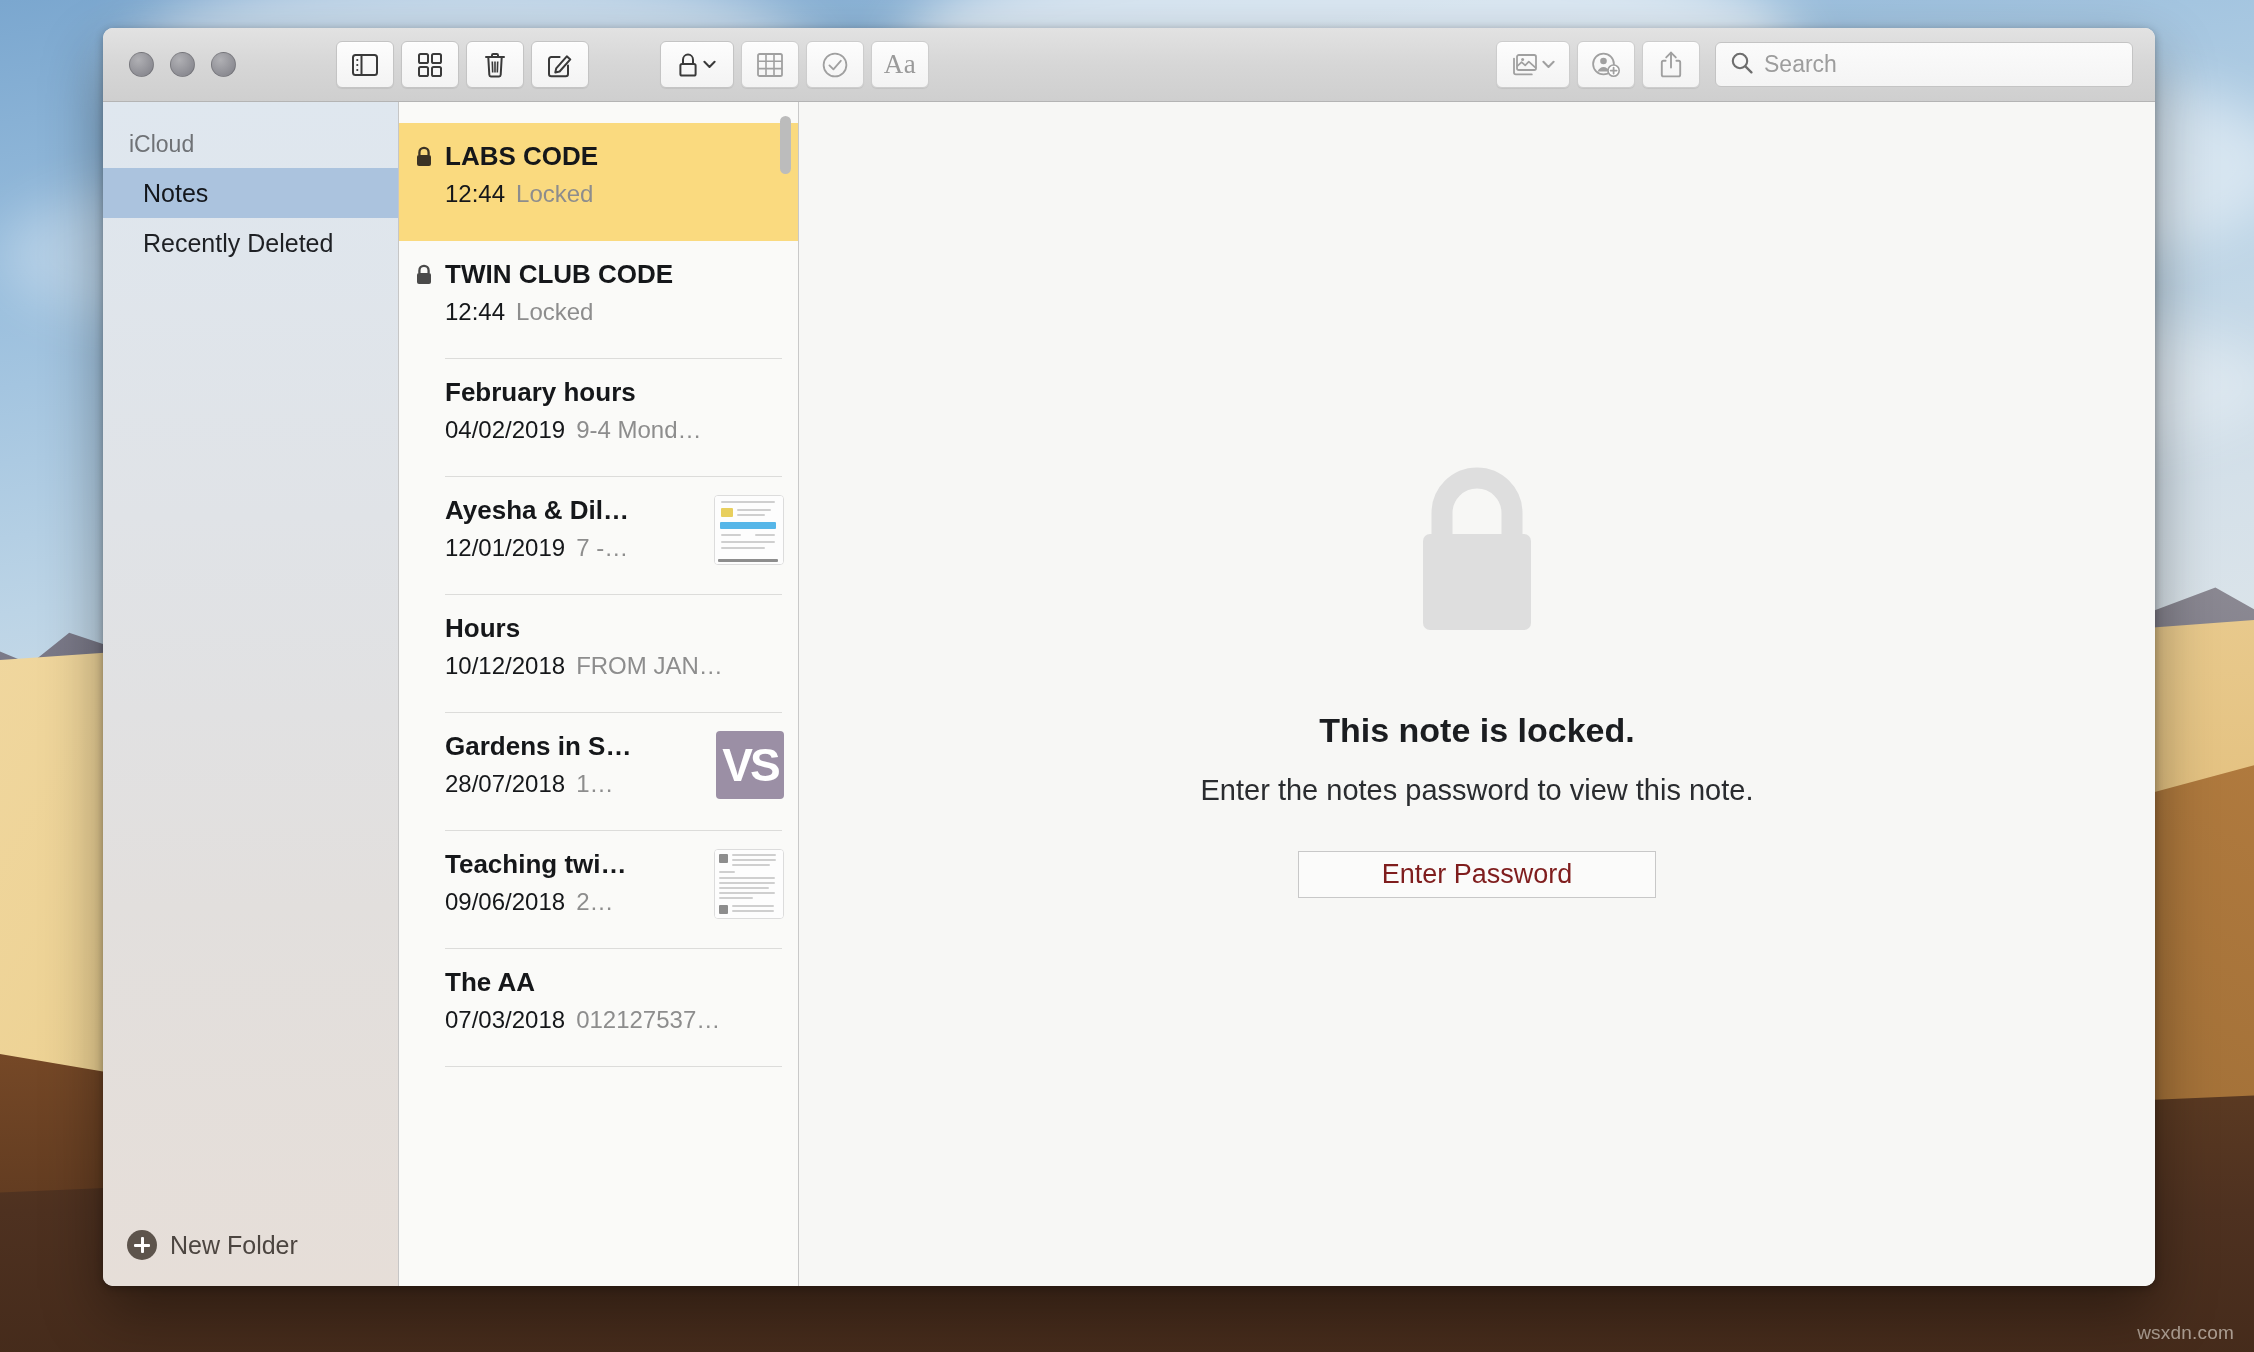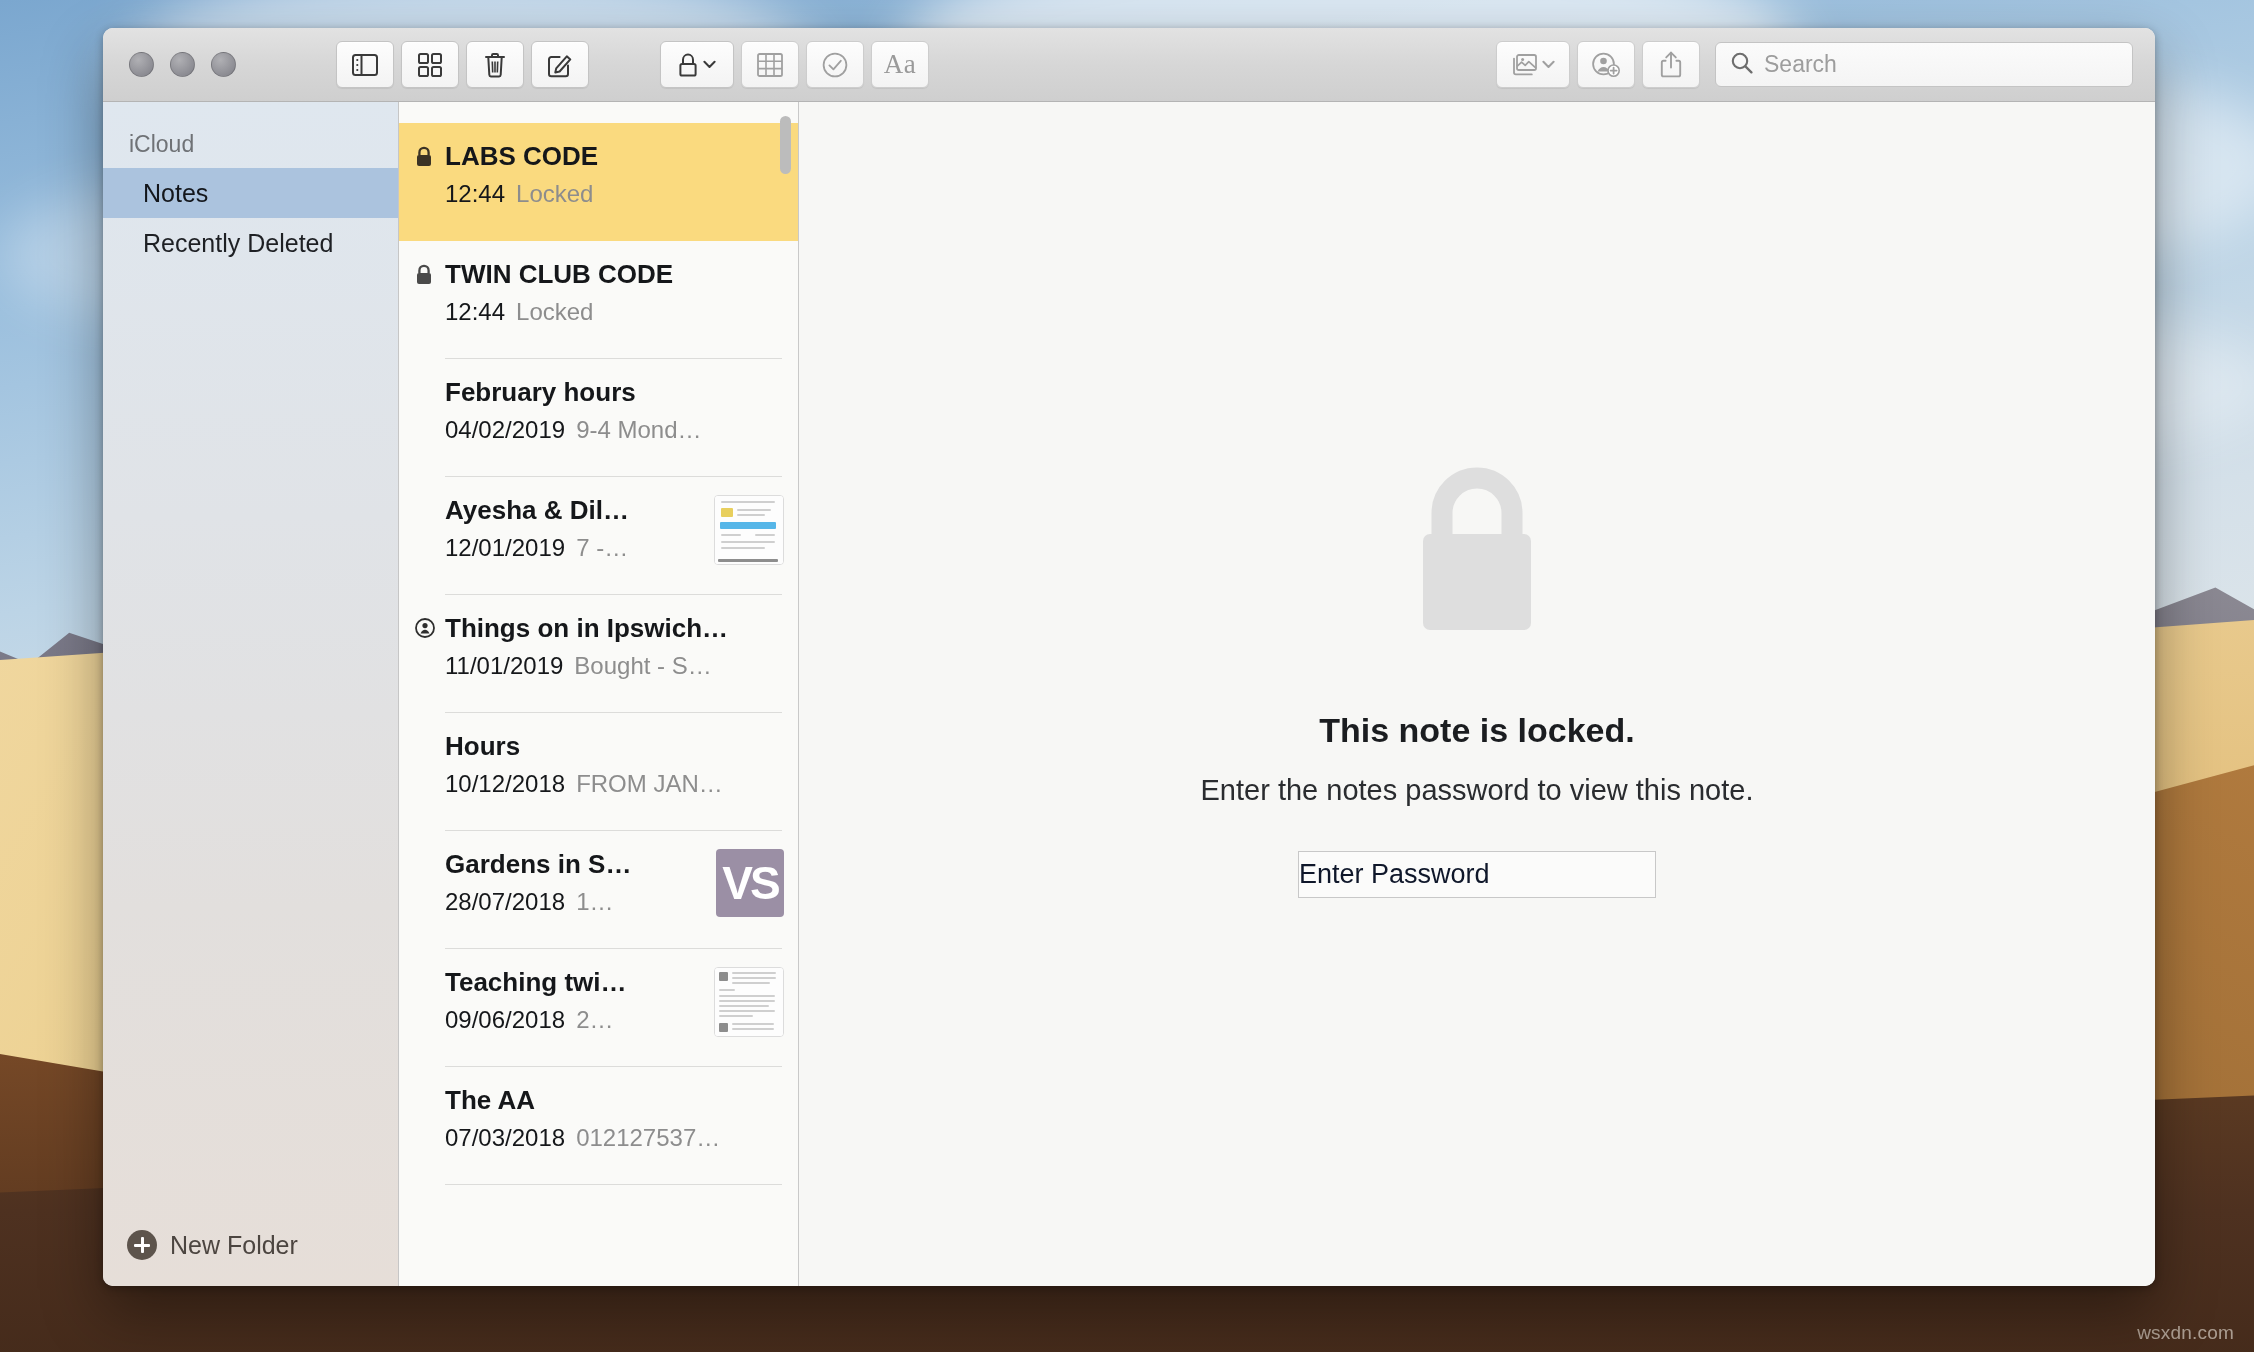--- a/index.html
+++ b/index.html
@@ -273,22 +273,22 @@
     margin-bottom: 24px;
   }
   .locked-sub {
     font-size: 29px; color: #2a2c2f;
     margin-bottom: 44px;
   }
   .pw-field {
     width: 356px; height: 45px;
     border: 1px solid #c8c8c8;
     background: #fbfbfa;
-    display: flex; align-items: center; justify-content: flex-start;
-    font-size: 27px; color: #0f172a;
+    display: flex; align-items: center; justify-content: center;
+    font-size: 27px; color: #7f1d1d;
   }
 </style>
 </head>
 <body>
 
 <div id="desktop">
   <div class="sky"></div>
   <div class="cloud c1"></div>
   <div class="cloud c2"></div>
   <div class="cloud c3"></div>
@@ -516,34 +516,20 @@
               <i style="left:6px; top:38px; width:20px;"></i>
               <i style="left:40px; top:38px; width:20px;"></i>
               <i style="left:6px; top:45px; width:54px;"></i>
               <i style="left:6px; top:51px; width:44px;"></i>
               <i class="dk" style="left:3px; top:63px; width:60px; height:3px;"></i>
             </div>
           </div>
           <div class="sep"></div>
         </div>
 
-        <div class="note-row">
-          <span class="badge-share">
-            <svg width="20" height="20" viewBox="0 0 20 20">
-                <circle cx="10" cy="10" r="9" fill="none" stroke="#2e2e2e" stroke-width="1.8"></circle>
-                <circle cx="10" cy="7.6" r="2.6" fill="#2e2e2e"></circle>
-                <path d="M5.6 15.4c.9-2.4 2.6-3.6 4.4-3.6s3.5 1.2 4.4 3.6z" fill="#2e2e2e"></path>
-              </svg>
-          </span>
-          <div class="row-title">Things on in Ipswich…</div>
-          <div class="row-sub">
-            <span>11/01/2019</span><span class="preview">Bought - S…</span>
-          </div>
-          <div class="sep"></div>
-        </div>
 
         <div class="note-row">
           <div class="row-title">Hours</div>
           <div class="row-sub">
             <span>10/12/2018</span><span class="preview">FROM JAN…</span>
           </div>
           <div class="sep"></div>
         </div>
 
         <div class="note-row">

